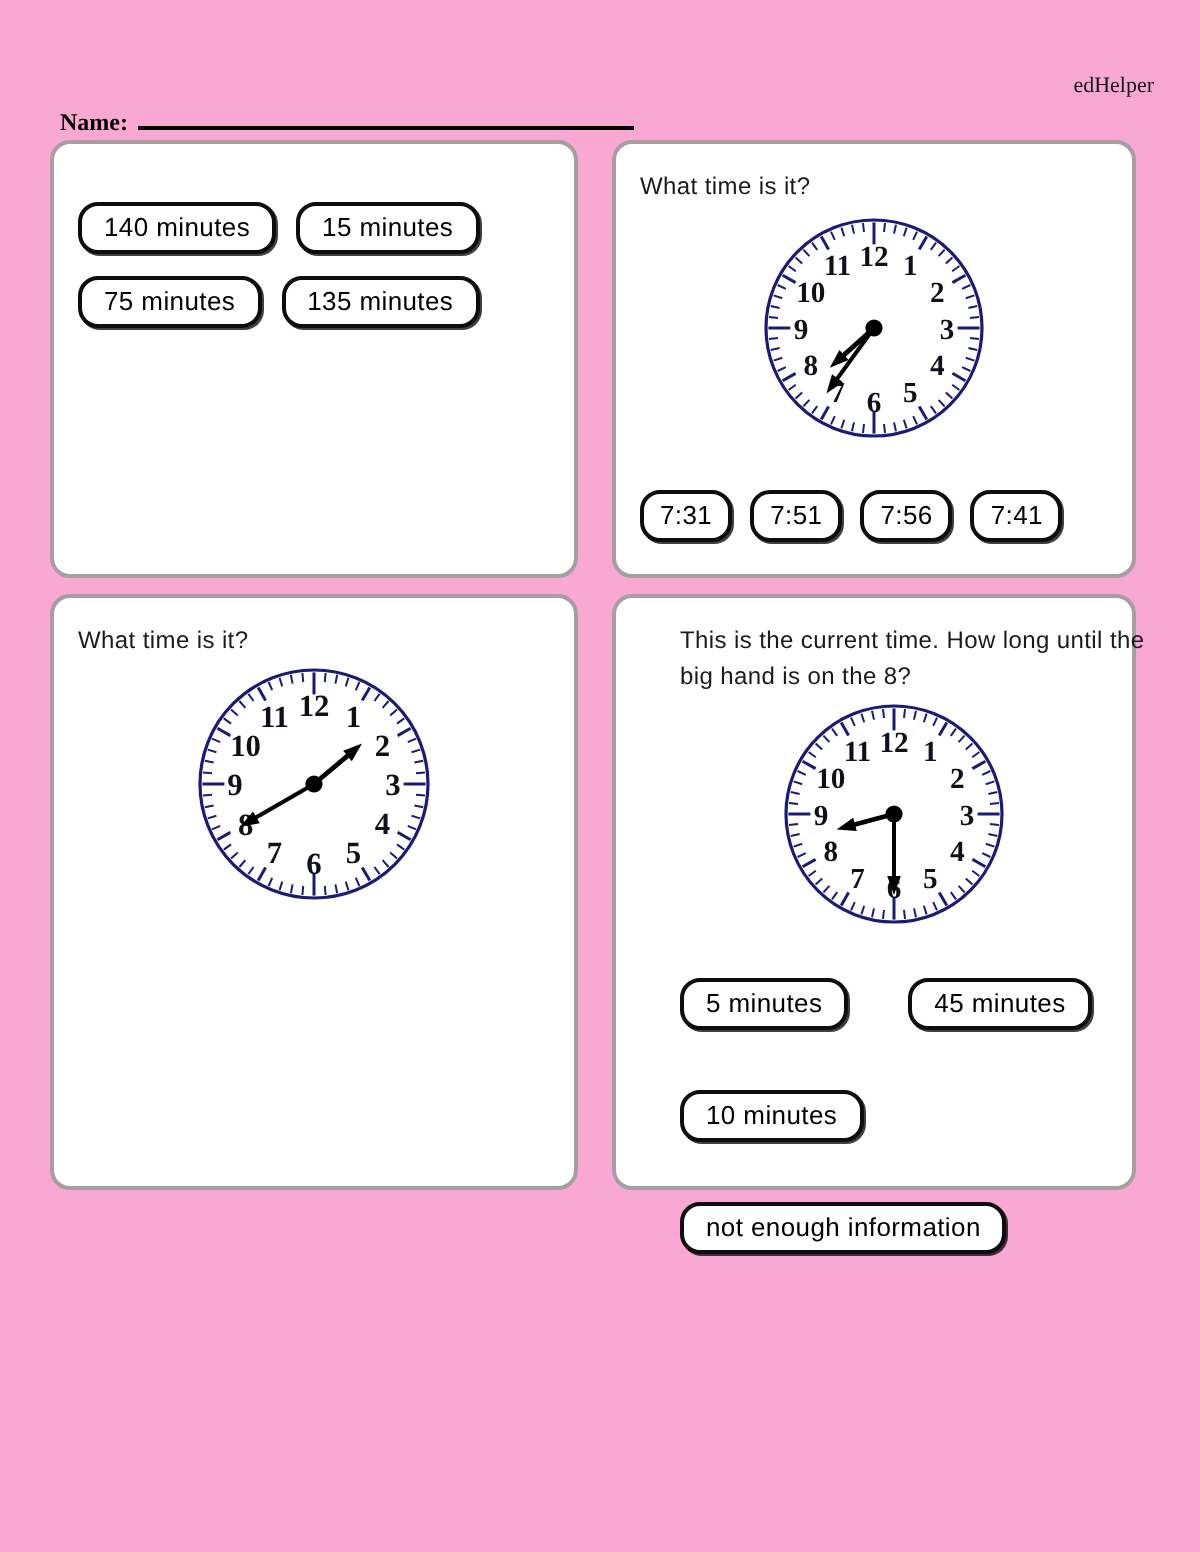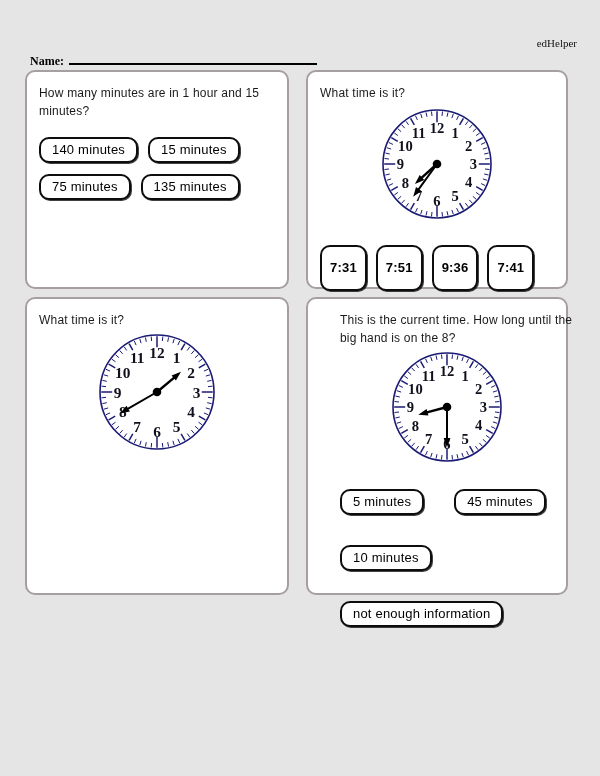--- a/index.html
+++ b/index.html
@@ -1,17 +1,17 @@
 <!DOCTYPE html>
 <html><head>
 <meta charset="utf-8">
 <style>
   html,body { margin:0; padding:0; background:#fff; }
   body { width:600px; height:776px; position:relative; font-family:"Liberation Sans", sans-serif; }
-  .page { position:absolute; inset:0; background:#e5e5e5; }
+  .page { position:absolute; inset:0; background:#f9a8d4; }
 
   .brand { position:absolute; top:37px; right:23px; font-family:"Liberation Serif", serif;
            font-size:11px; color:#141414; }
 
   .name-row { position:absolute; top:51px; left:30px; white-space:nowrap; }
   .name-label { font-family:"Liberation Serif", serif; font-weight:bold; font-size:12px; color:#000; }
   .name-line { display:inline-block; width:248px; height:12px; border-bottom:2px solid #000;
                margin-left:5px; vertical-align:baseline; }
 
   .panel { position:absolute; background:#fff; border:2px solid #a79f9f; border-radius:10px;
@@ -32,35 +32,34 @@
 
   .choices { display:flex; flex-wrap:wrap; align-content:flex-start; }
   .p1 .choices { margin-top:17px; width:206px; column-gap:10px; row-gap:11px; }
   .p2 .choices { margin-top:23px; width:236px; column-gap:9px;  row-gap:10px; }
   .p4 .choices { margin-top:24px; width:216px; column-gap:9px;  row-gap:11px;gap:30px; }
 
   .choice-btn { font-family:"Liberation Sans", sans-serif; font-size:13px; color:#000;
                 background:#fff; border:2px solid #0d0d0d; border-radius:10px;
                 padding:3px 11px; letter-spacing:0.2px; line-height:16px;
                 box-shadow:1px 1px 0 rgba(0,0,0,0.75); cursor:pointer; }
-  .p2 .choice-btn { padding:13px 8px;font-weight:bold; }
+  .p2 .choice-btn { padding:3px 8px; }
 </style>
 </head>
 <body>
 
 <div class="page">
 
   <div class="brand">edHelper</div>
 
   <div class="name-row">
     <span class="name-label">Name:</span><span class="name-line"></span>
   </div>
 
   <section class="panel p1">
-    <div class="question">How many minutes are in 1 hour and 15 minutes?</div>
     <div class="choices">
         <button class="choice-btn">140 minutes</button>
         <button class="choice-btn">15 minutes</button>
         <button class="choice-btn">75 minutes</button>
         <button class="choice-btn">135 minutes</button>
       </div>
   </section>
 
   <section class="panel p2">
     <div class="question">What time is it?</div>
@@ -146,21 +145,21 @@
           <g>
             <line x1="0" y1="0" x2="-16.9" y2="15.2" stroke="#000000" stroke-width="2.4" stroke-linecap="round"></line>
             <polygon points="-22.1,19.9 -17.3,11.0 -12.7,16.0" fill="#000000"></polygon>
           </g>
           <circle cx="0" cy="0" r="4.3" fill="#000000"></circle>
         </svg>
     </div>
     <div class="choices">
         <button class="choice-btn">7:31</button>
         <button class="choice-btn">7:51</button>
-        <button class="choice-btn">9:36</button>
+        <button class="choice-btn">7:56</button>
         <button class="choice-btn">7:41</button>
       </div>
   </section>
 
   <section class="panel p3">
     <div class="question">What time is it?</div>
     <div class="clock-wrap">
       <svg width="122" height="122" viewBox="-61 -61 122 122">
           <circle cx="0" cy="0" r="57" fill="none" stroke="#1b1b75" stroke-width="1.6"></circle>
           <line x1="0.0" y1="-55.8" x2="0.0" y2="-44.8" stroke="#1b1b75" stroke-width="1.5"></line>

